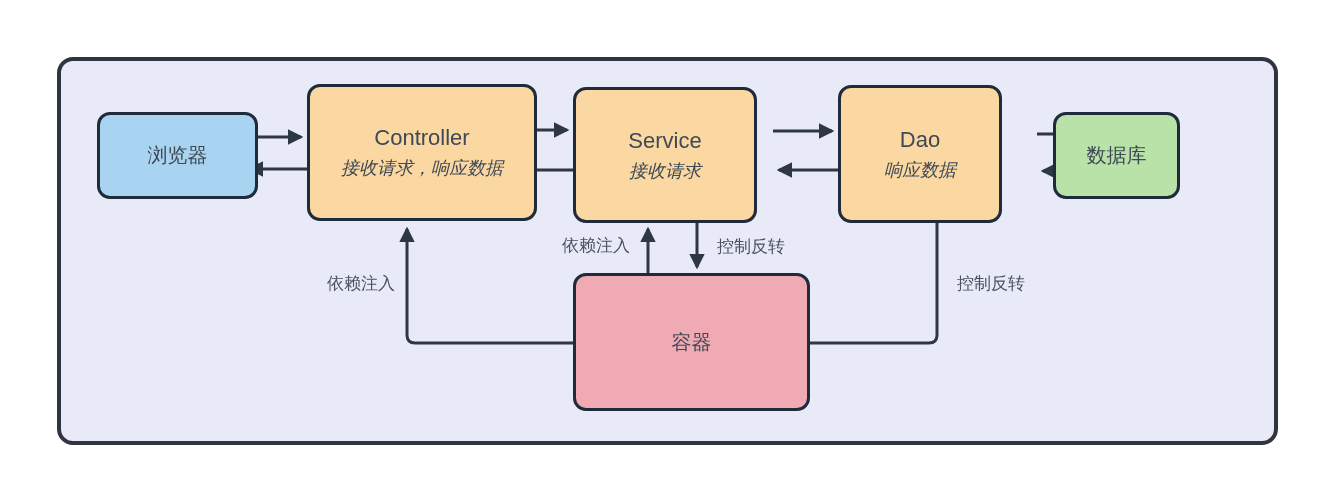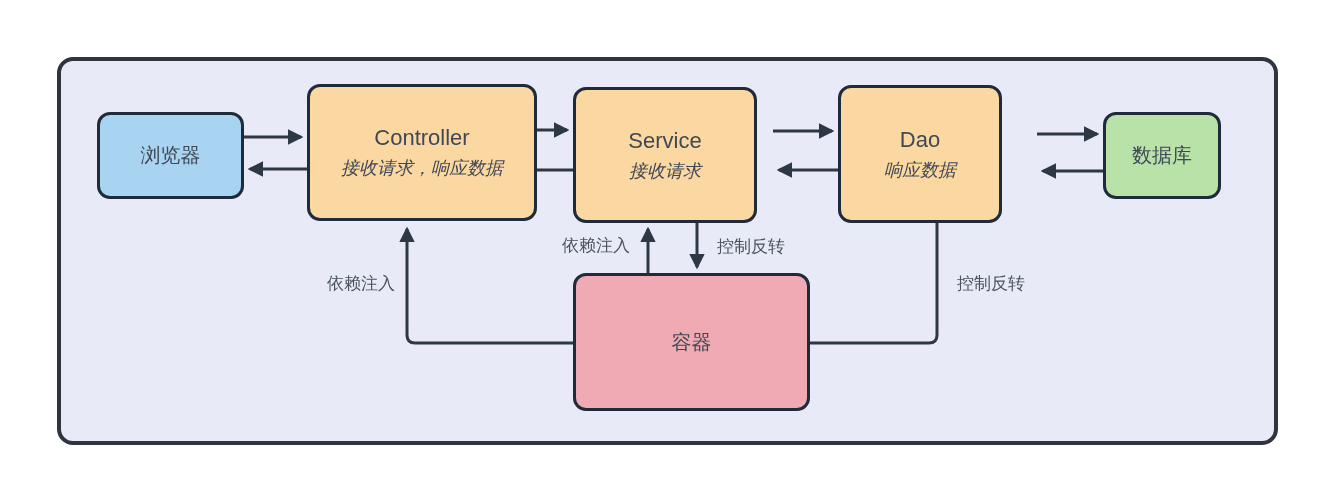--- a/index.html
+++ b/index.html
@@ -61,25 +61,25 @@
   }
   .node .subtitle {
     font-size: 18px;
     line-height: 1.2;
     margin-top: 7px;
     font-style: italic;
   }
   .node .single {
     font-size: 20px;
   }
-  .node-browser   { left: 97px;  top: 112px; width: 147px; height: 87px;  background: var(--browser-fill, #a9d4f1); }
+  .node-browser   { left: 97px;  top: 112px; width: 161px; height: 87px;  background: var(--browser-fill, #a9d4f1); }
   .node-controller{ left: 307px; top: 84px;  width: 230px; height: 137px; background: var(--process-fill, #fbd8a1); }
   .node-service   { left: 573px; top: 87px;  width: 184px; height: 136px; background: var(--process-fill, #fbd8a1); }
   .node-dao       { left: 838px; top: 85px;  width: 164px; height: 138px; background: var(--process-fill, #fbd8a1); }
-  .node-database  { left: 1103px;top: 112px; width: 118px; height: 87px;  background: var(--database-fill, #b9e2a9); }
+  .node-database  { left: 1053px;top: 112px; width: 127px; height: 87px;  background: var(--database-fill, #b9e2a9); }
   .node-container { left: 573px; top: 273px; width: 237px; height: 138px; background: var(--container-fill, #f0aab3); }
   .edge-label {
     position: absolute;
     transform: translate(-50%, -50%);
     font-size: 17px;
     color: var(--label-text, #49525f);
     white-space: nowrap;
   }
   .edge-label-di-controller { left: 361px; top: 283px; }
   .edge-label-di-service    { left: 596px; top: 245px; }

